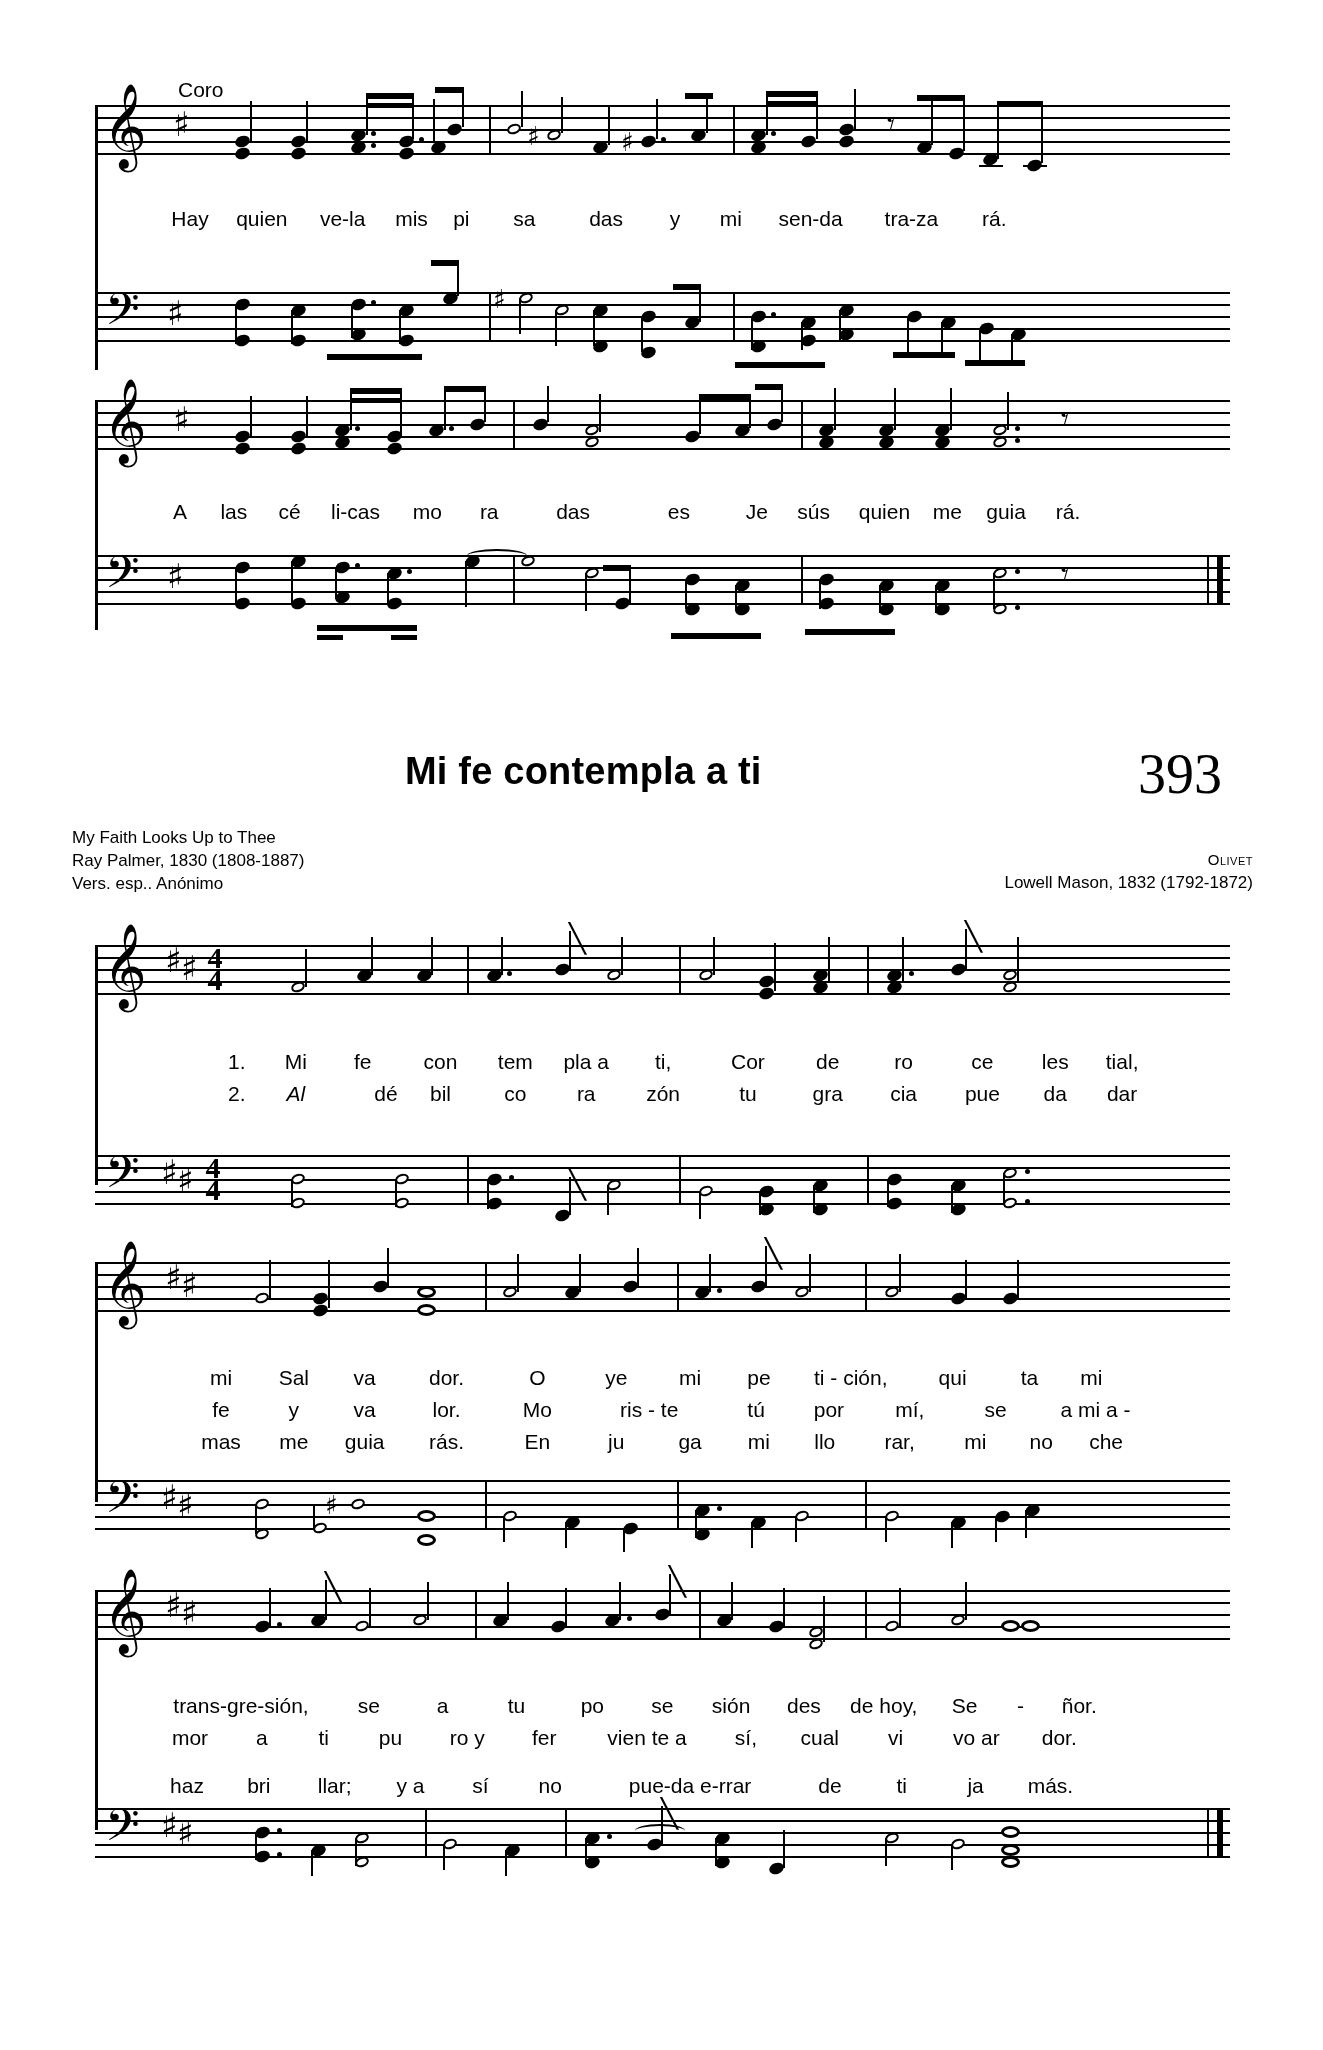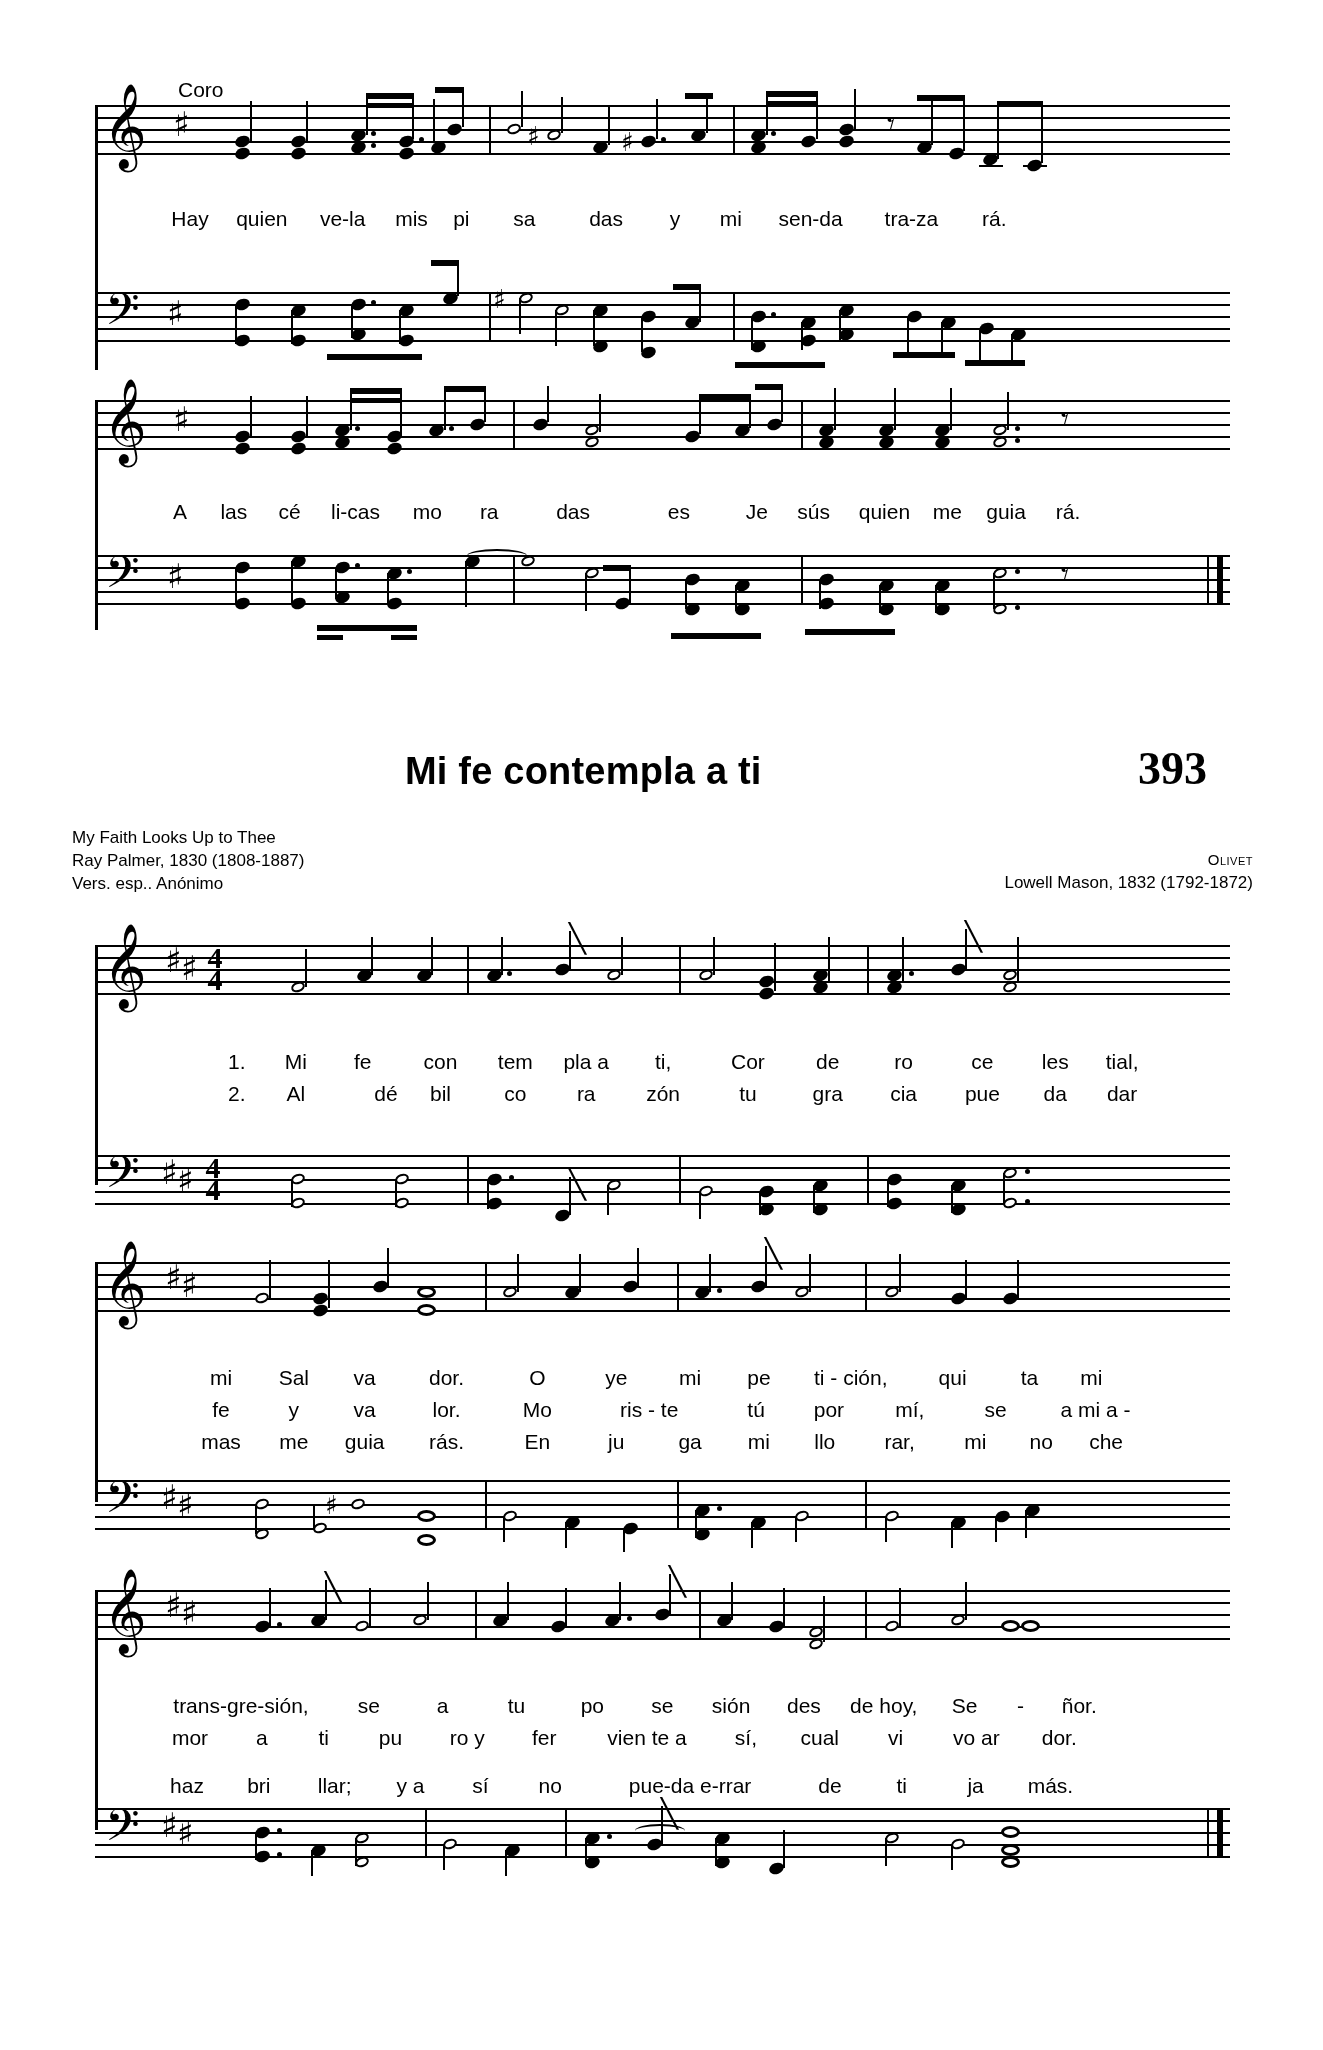--- a/index.html
+++ b/index.html
@@ -188,22 +188,22 @@
   .hymn-title {
     position: absolute;
     font-family: "Liberation Sans", sans-serif;
     font-weight: bold;
     font-size: 38px;
     letter-spacing: 0.2px;
   }
   .hymn-number {
     position: absolute;
     font-family: "Liberation Serif", serif;
-    font-weight: bold;
-    font-size: 46px;
+    font-weight: normal;
+    font-size: 56px;
   }
   .credits-left {
     position: absolute;
     font-family: "Liberation Sans", sans-serif;
     font-size: 17px;
     line-height: 23px;
   }
   .credits-right {
     position: absolute;
     font-family: "Liberation Sans", sans-serif;
@@ -669,21 +669,21 @@
     <span style="width:76px;">ti,</span>
     <span style="width:82px;">Cor</span>
     <span style="width:66px;">de</span>
     <span style="width:74px;">ro</span>
     <span style="width:72px;">ce</span>
     <span style="width:62px;">les</span>
     <span style="width:60px;">tial,</span>
   </div>
   <div class="lyricline" style="left:228px; top:1082px;">
     <span class="verse-num" style="width:36px; text-align:left;">2.</span>
-    <span style="width:52px;">Al</span>
+    <span style="width:52px;font-style:italic;">Al</span>
     <span style="width:70px;text-align:right;">dé</span>
     <span style="width:74px;">bil</span>
     <span style="width:64px;">co</span>
     <span style="width:66px;">ra</span>
     <span style="width:76px;">zón</span>
     <span style="width:82px;">tu</span>
     <span style="width:66px;">gra</span>
     <span style="width:74px;">cia</span>
     <span style="width:72px;">pue</span>
     <span style="width:62px;">da</span>

